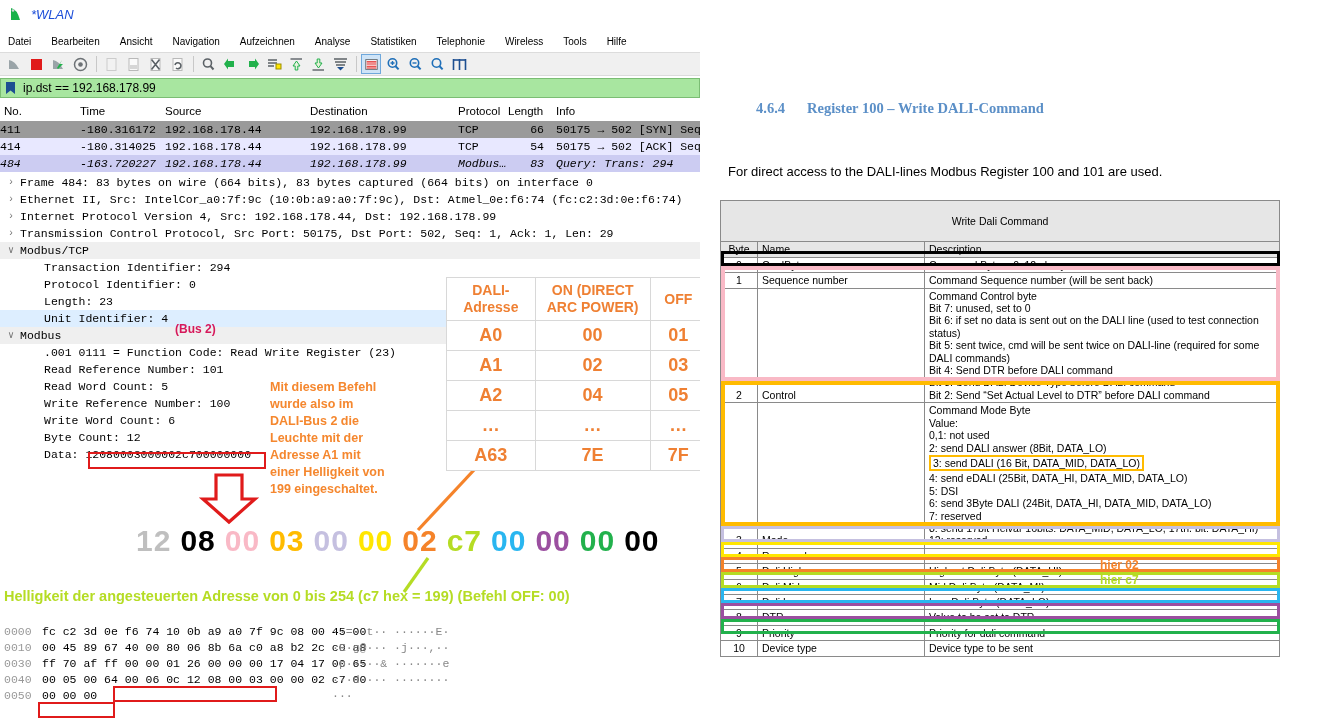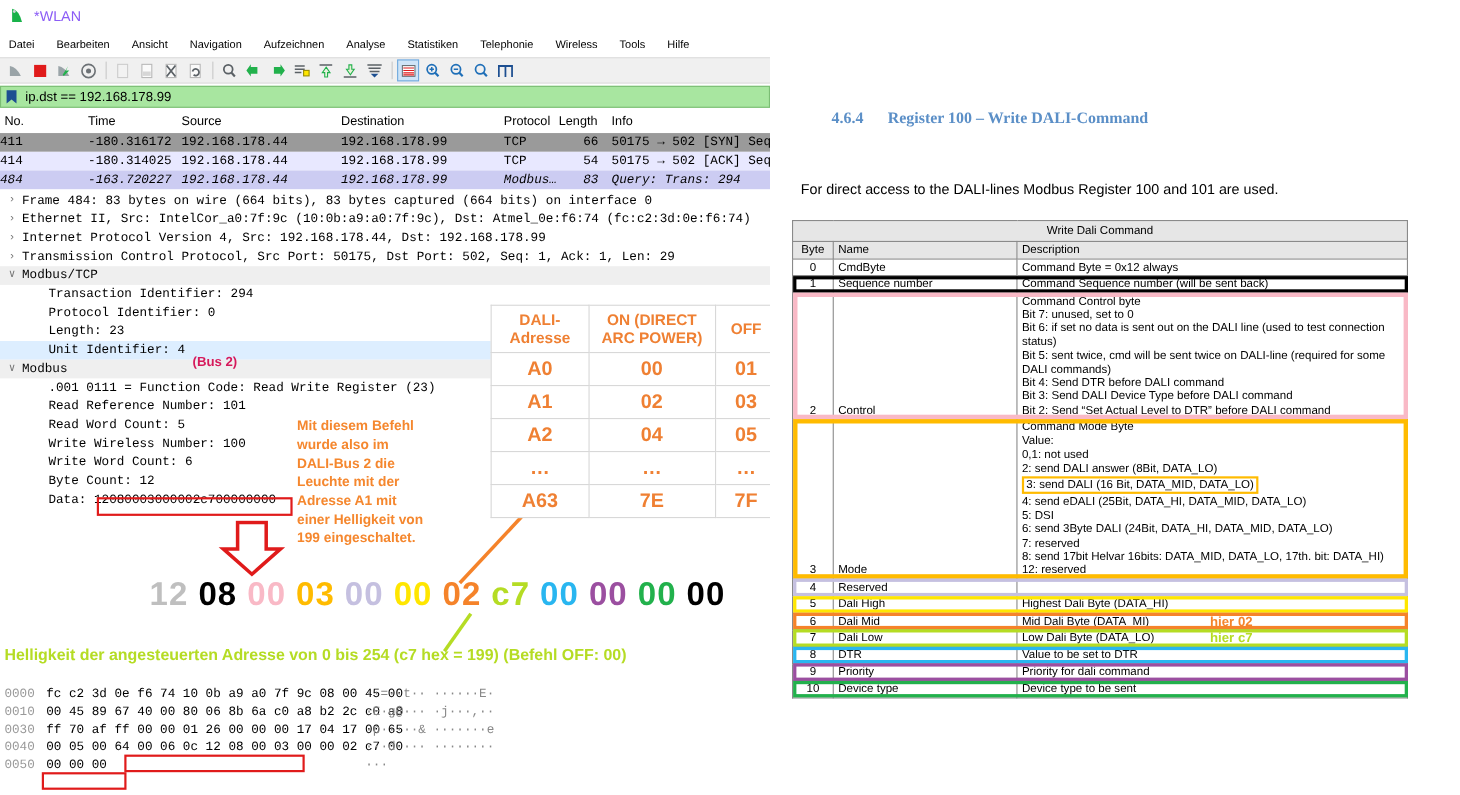--- a/index.html
+++ b/index.html
@@ -6,21 +6,21 @@
   body{
     width:1327px;height:723px;position:relative;overflow:hidden;
     background:#ffffff;
     font-family:"Liberation Sans", sans-serif;
     font-size:12px;color:#000;
   }
   
   #wireshark{position:absolute;left:0;top:0;width:700px;height:723px;background:#ffffff;}
 
   .ws-title{position:absolute;left:0;top:0;width:700px;height:28px;display:flex;align-items:center;padding-left:8px;box-sizing:border-box;background:#fff;}
-  .ws-title .tlabel{font-size:13px;color:#8b5cf6;margin-left:7px;}
+  .ws-title .tlabel{font-size:13px;color:#1d4ed8;margin-left:7px;font-style:italic;}
   .shark-ico{width:16px;height:16px;position:relative;display:inline-block;}
 
   .ws-menu{position:absolute;left:0;top:30px;width:700px;height:22px;display:flex;align-items:center;font-size:10px;background:#fff;}
   .ws-menu .mi{padding:0 10px;color:#000;white-space:nowrap;}
   .ws-menu .mi:first-child{padding-left:8px;}
 
   .ws-toolbar{position:absolute;left:0;top:52px;width:700px;height:24px;background:#f0f0f0;border-top:1px solid #dcdcdc;border-bottom:1px solid #dcdcdc;display:flex;align-items:center;padding-left:4px;box-sizing:border-box;}
   .tb{width:20px;height:20px;margin-right:2px;display:flex;align-items:center;justify-content:center;position:relative;}
   .tb.sel{background:#cfe4f7;border:1px solid #6fa8dc;box-sizing:border-box;}
   .tbsep{width:1px;height:16px;background:#c8c8c8;margin:0 4px;}
@@ -85,21 +85,21 @@
   #doc{position:absolute;left:700px;top:0;width:627px;height:723px;background:#fff;}
   .doc-h{position:absolute;left:56px;top:100px;color:#5b8fc7;font-weight:bold;font-size:14.5px;font-family:"Liberation Serif", serif;}
   .doc-h .num{margin-right:22px;}
   .doc-p{position:absolute;left:28px;top:164px;font-size:13px;color:#000;font-family:"Liberation Sans",sans-serif;}
 
   .dtable{position:absolute;left:20px;top:200px;width:560px;border-collapse:collapse;font-size:10.5px;font-family:"Liberation Sans",sans-serif;}
   .dtable td{border:1px solid #8a8a8a;padding:1px 4px;vertical-align:top;color:#000;line-height:12.4px;}
   .dtable td.byte{width:28px;text-align:center;vertical-align:bottom;}
   .dtable td.name{width:158px;vertical-align:bottom;}
   .dtable td.desc{vertical-align:top;}
-  .dtable tr.title td{text-align:center;background:#e6e6e6;padding:3px;}
+  .dtable tr.title td{text-align:center;background:#e6e6e6;padding:14px;}
   .dtable tr.head td{background:#e6e6e6;}
 
   .ovl{position:absolute;box-sizing:border-box;pointer-events:none;}
 
   .hier{position:absolute;font-weight:bold;font-size:12px;font-family:"Liberation Sans",sans-serif;}
 </style>
 </head>
 <body>
 
 <div id="wireshark">
@@ -346,21 +346,21 @@
       <div class="drow lvl1">
         <span class="tw"></span>
         <span class="dt">Read Reference Number: 101</span>
       </div>
       <div class="drow lvl1">
         <span class="tw"></span>
         <span class="dt">Read Word Count: 5</span>
       </div>
       <div class="drow lvl1">
         <span class="tw"></span>
-        <span class="dt">Write Wireless Number: 100</span>
+        <span class="dt">Write Reference Number: 100</span>
       </div>
       <div class="drow lvl1">
         <span class="tw"></span>
         <span class="dt">Write Word Count: 6</span>
       </div>
       <div class="drow lvl1">
         <span class="tw"></span>
         <span class="dt">Byte Count: 12</span>
       </div>
       <div class="drow lvl1">

